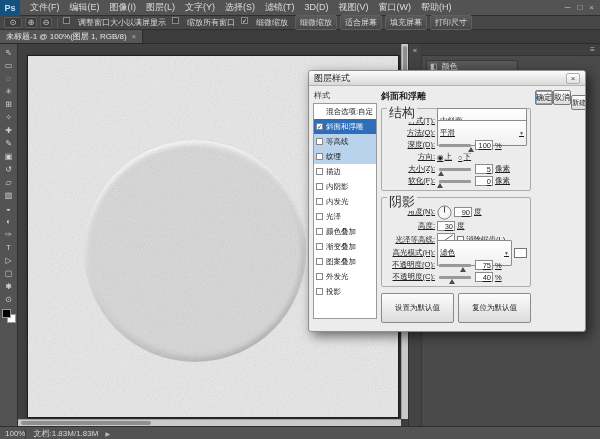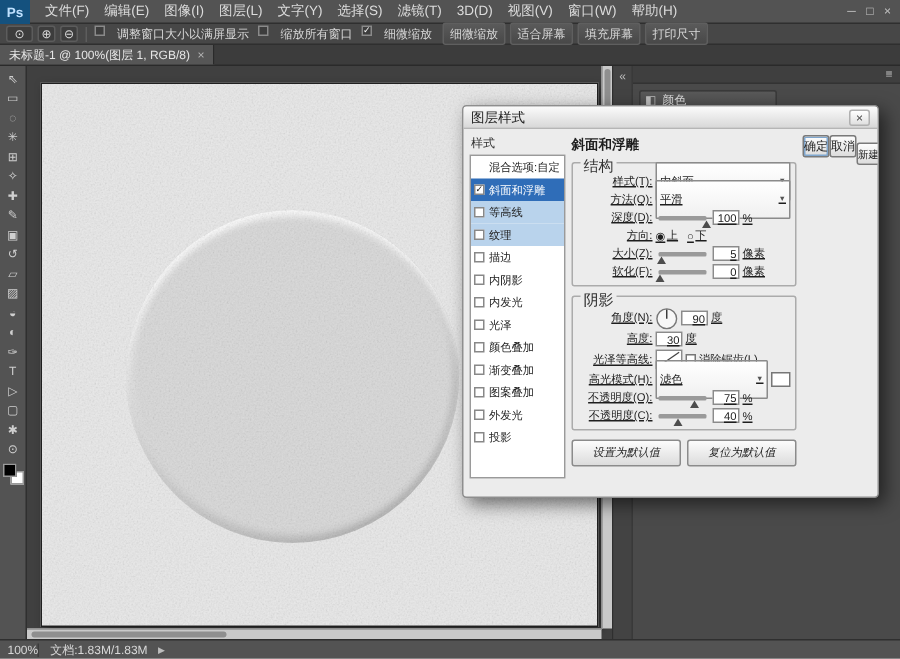--- a/index.html
+++ b/index.html
@@ -102,21 +102,21 @@
                color:#222; white-space:nowrap; }
   .style-row .cb { width:7px; height:7px; border:1px solid #888; background:#fff; flex:none; font-size:6px;
                    line-height:6px; text-align:center; color:#111; }
   .style-row.selected { background:#2f6db8; color:#fff; }
   .style-row.highlight { background:#b9d3ec; }
   .style-row.nocb .cb { visibility:hidden; }
 
   .settings-col { width:150px; flex:none; display:flex; flex-direction:column; }
   .settings-header { font-weight:bold; font-size:9px; margin-bottom:5px; }
   .group { border:1px solid #ababab; border-radius:2px; position:relative; padding:6px 3px 3px; margin-bottom:6px; }
-  .group-title { position:absolute; top:-5px; left:5px; background:#ececec; padding:0 2px; font-size:10px; color:#333; }
+  .group-title { position:absolute; top:-5px; left:5px; background:#ececec; padding:0 2px; font-size:13px; color:#333; }
   .frow { display:flex; align-items:center; height:12px; gap:2px; font-size:7.5px;text-decoration:underline; }
   .frow.tall { height:16px; }
   .frow.med { height:15px; }
   .flabel { width:50px; text-align:right; flex:none; font-size:7.5px; white-space:nowrap; color:#222; }
   .dd { flex:1; height:26px; border:1px solid #8b8b8b; background:linear-gradient(#fff,#f0f0f0);
         display:flex; align-items:center; padding:0 2px; font-size:7.5px; border-radius:1px; min-width:0; }
   .dd .arrow { margin-left:auto; font-size:5px; color:#555; }
   .slider { width:32px; height:3px; background:#9a9a9a; border-radius:1px; position:relative; flex:none; margin:0 2px; }
   .knob { position:absolute; top:3px; width:0; height:0; border-left:3px solid transparent;
           border-right:3px solid transparent; border-bottom:5px solid #4d4d4d; transform:translateX(-3px); }
@@ -126,23 +126,23 @@
   .unit { flex:none; font-size:7.5px; }
   .radio { display:flex; align-items:center; gap:1px; margin-right:4px; font-size:7.5px; }
   .dial { width:15px; height:15px; flex:none; }
   .wcb { width:7px; height:7px; border:1px solid #777; background:#fff; font-size:6px; line-height:6px;
          text-align:center; color:#111; flex:none; }
   .indent { margin-left:52px; }
   .swatch { width:13px; height:10px; border:1px solid #777; flex:none; }
   .sw-white { background:#ffffff; } .sw-black { background:#000000; }
   .contour-thumb { width:18px; height:13px; border:1px solid #8b8b8b; background:#fff; flex:none; }
   .def-btns { display:flex; gap:4px; }
-  .def-btn { flex:1; height:18px; border:1px solid #8b8b8b; border-radius:2px;
+  .def-btn { flex:1; height:30px; border:1px solid #8b8b8b; border-radius:2px;
              background:linear-gradient(#fcfcfc,#dcdcdc); font-size:7.5px; display:flex; align-items:center;
-             justify-content:center; white-space:nowrap;font-style:italic; }
+             justify-content:center; white-space:nowrap; }
 
   .actions-col { flex:1; display:flex; flex-direction:row; }
   .act-btn { height:15px; border:1px solid #7a7a7a; border-radius:2px; background:linear-gradient(#fdfdfd,#dcdcdc);
              font-size:8px; display:flex; align-items:center; justify-content:center; margin-bottom:4px; white-space:nowrap; }
   .act-btn.primary { box-shadow:0 0 0 1px #7fa7cf inset; }
   .act-btn.new { margin-top:5px; font-size:7px; }
   .preview-check { display:flex; align-items:flex-start; gap:2px; font-size:7.5px; margin:3px 12px 8px;font-style:italic; }
   .preview-box { width:30px; height:30px; border:1px solid #9a9a9a; background:#d9d9d9; align-self:center;
                  box-shadow:inset 1px 1px 2px #fff, inset -1px -1px 2px rgba(0,0,0,.25); }
 </style>

